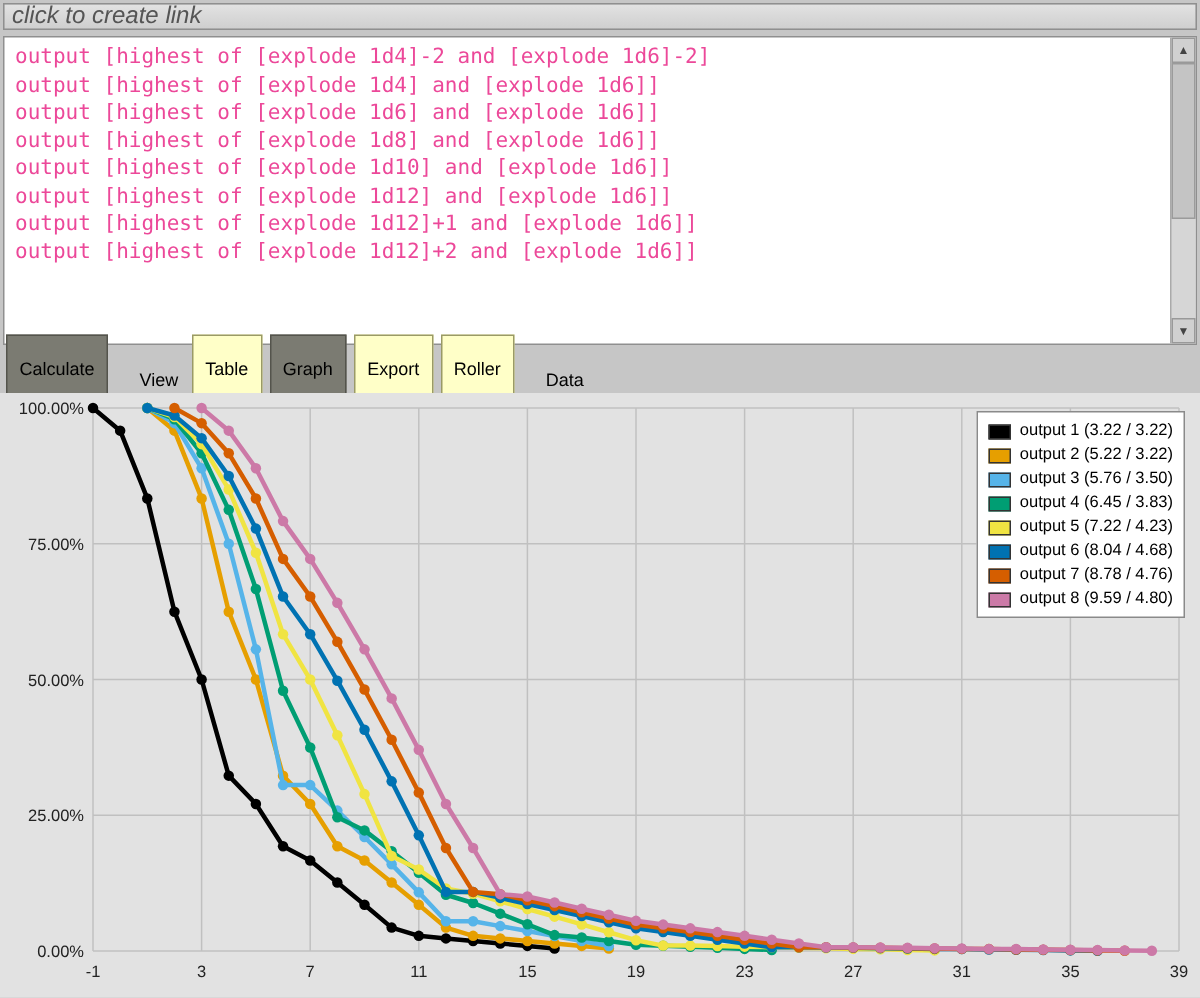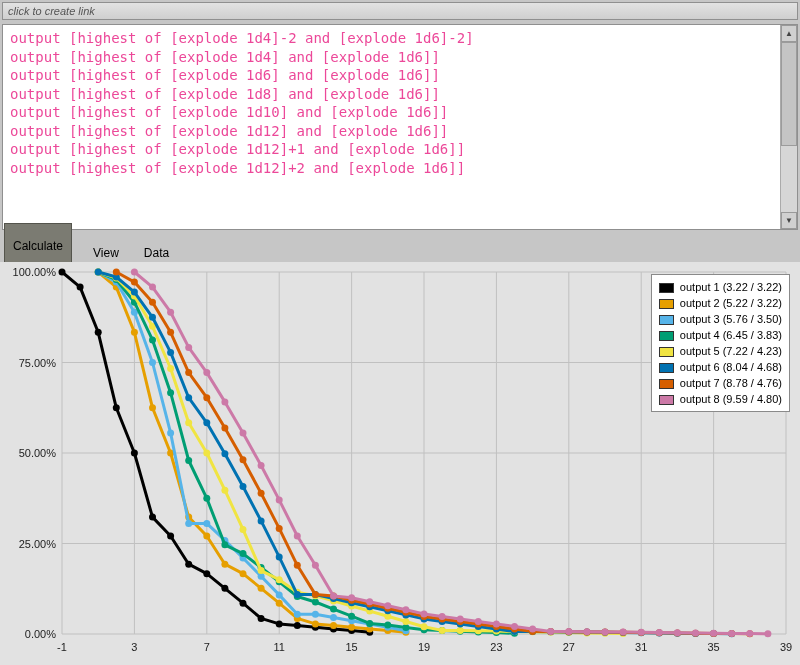--- a/index.html
+++ b/index.html
@@ -8,21 +8,21 @@
     width:800px; height:665px;
     background:#c6c6c6;
     font-family:"Liberation Sans", sans-serif;
     position:relative; overflow:hidden;
   }
   
   .link-bar {
     position:absolute; left:2px; top:2px; right:2px; height:18px;
     background:linear-gradient(#e2e2e2,#cfcfcf);
     border:1px solid #8f8f8f;
-    font-style:italic; color:#555; font-size:11px; line-height:16px;
+    font-style:italic; color:#555; font-size:16px; line-height:16px;
     padding:0 5px; cursor:pointer;
   }
   
   .editor {
     position:absolute; left:2px; top:24px; right:2px; height:206px;
     background:#ffffff; border:1px solid #8f8f8f;
   }
   .code-lines {
     position:absolute; left:7px; top:4px; right:24px; bottom:4px;
     font-family:"DejaVu Sans Mono", monospace;
@@ -85,20 +85,26 @@
     <div class="vscroll">
       <div class="sb-btn up">▲</div>
       <div class="sb-thumb"></div>
       <div class="sb-btn down">▼</div>
     </div>
   </div>
 
   <div class="toolbar">
     <button class="btn selected">Calculate</button>
     <span class="tb-label">View</span>
+    <span id="view-buttons" style="display:flex;gap:5px;">
+        <button class="btn">Table</button>
+        <button class="btn selected">Graph</button>
+        <button class="btn">Export</button>
+        <button class="btn">Roller</button>
+      </span>
     <span class="tb-label">Data</span>
   </div>
 
   <div class="graph-area">
     <svg id="graph-svg" width="800" height="403">
         <line x1="62.0" y1="10" x2="62.0" y2="372" stroke="#c0c0c0" stroke-width="1"></line>
         <line x1="134.4" y1="10" x2="134.4" y2="372" stroke="#c0c0c0" stroke-width="1"></line>
         <line x1="206.8" y1="10" x2="206.8" y2="372" stroke="#c0c0c0" stroke-width="1"></line>
         <line x1="279.2" y1="10" x2="279.2" y2="372" stroke="#c0c0c0" stroke-width="1"></line>
         <line x1="351.6" y1="10" x2="351.6" y2="372" stroke="#c0c0c0" stroke-width="1"></line>

